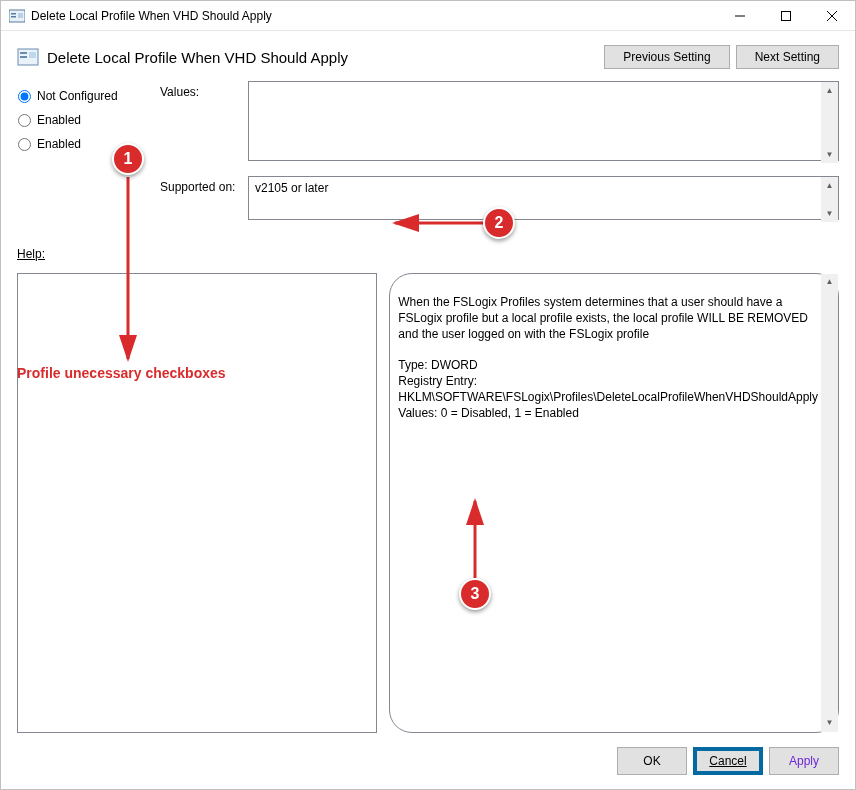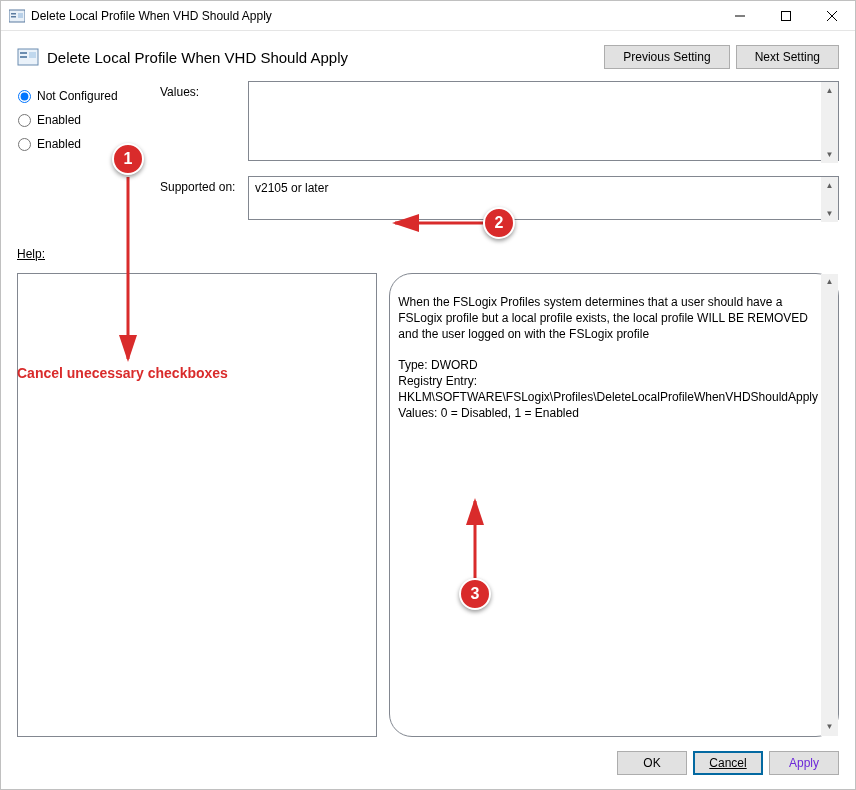--- a/index.html
+++ b/index.html
@@ -38,21 +38,21 @@
 
     .panes-row { flex: 1; display: flex; padding: 8px 16px 0 16px; gap: 12px; min-height: 0; }
     .options-pane, .help-pane { border: 1px solid #828790; background: #fff; padding: 6px; font-size: 12px; position: relative; }
     .options-pane { width: 396px; }
     .help-pane { flex: 1; line-height: 1.35; padding: 20px 20px 6px 8px; border-radius: 23px; }
     .help-para { margin-bottom: 14px; }
     .pane-scroll { position: absolute; right: 0; top: 0; bottom: 0; width: 17px; background: #f0f0f0; display: flex; flex-direction: column; justify-content: space-between; }
 
     .footer { display: flex; justify-content: flex-end; gap: 6px; padding: 14px 16px; }
     .footer-btn { width: 70px; padding: 4px 0; font-size: 12px; background: #e1e1e1; border: 1px solid #adadad; cursor: pointer; text-align: center; }
-    .footer-btn.primary { border: 2px solid #0369a1; background: #e1e1e1; padding: 3px 0; text-decoration: underline; }
+    .footer-btn.primary { border: 4px solid #0369a1; background: #e1e1e1; padding: 3px 0; text-decoration: underline; }
     .footer-btn.disabled { color: #6d28d9; cursor: default; }
 
     
     .anno-layer { position: absolute; left: 0; top: 0; width: 856px; height: 790px; pointer-events: none; }
     .anno-badge { position: absolute; width: 32px; height: 32px; border-radius: 50%; background: #d92b2b; border: 2px solid #fff; box-shadow: 0 2px 4px rgba(0,0,0,0.4); color: #fff; font-weight: bold; font-size: 16px; display: flex; align-items: center; justify-content: center; }
     .anno-text { position: absolute; color: #d92b2b; font-weight: bold; font-size: 14px; }
     .anno-svg { position: absolute; left: 0; top: 0; width: 856px; height: 790px; }
   </style>
 </head>
 <body>
@@ -177,14 +177,14 @@
 
     <line x1="127" y1="176" x2="127" y2="358" stroke="#d92b2b" stroke-width="3" marker-end="url(#ah)"></line>
 
     <line x1="482" y1="222" x2="394" y2="222" stroke="#d92b2b" stroke-width="3" marker-end="url(#ah)"></line>
 
     <line x1="474" y1="577" x2="474" y2="500" stroke="#d92b2b" stroke-width="3" marker-end="url(#ah)"></line>
   </svg>
   <div class="anno-badge" style="left:111px; top:142px;">1</div>
   <div class="anno-badge" style="left:482px; top:206px;">2</div>
   <div class="anno-badge" style="left:458px; top:577px;">3</div>
-  <div class="anno-text" style="left:16px; top:364px;">Cancel unecessary checkboxes</div>
+  <div class="anno-text" style="left:16px; top:364px;">Profile unecessary checkboxes</div>
 </div>
 
 </body></html>

